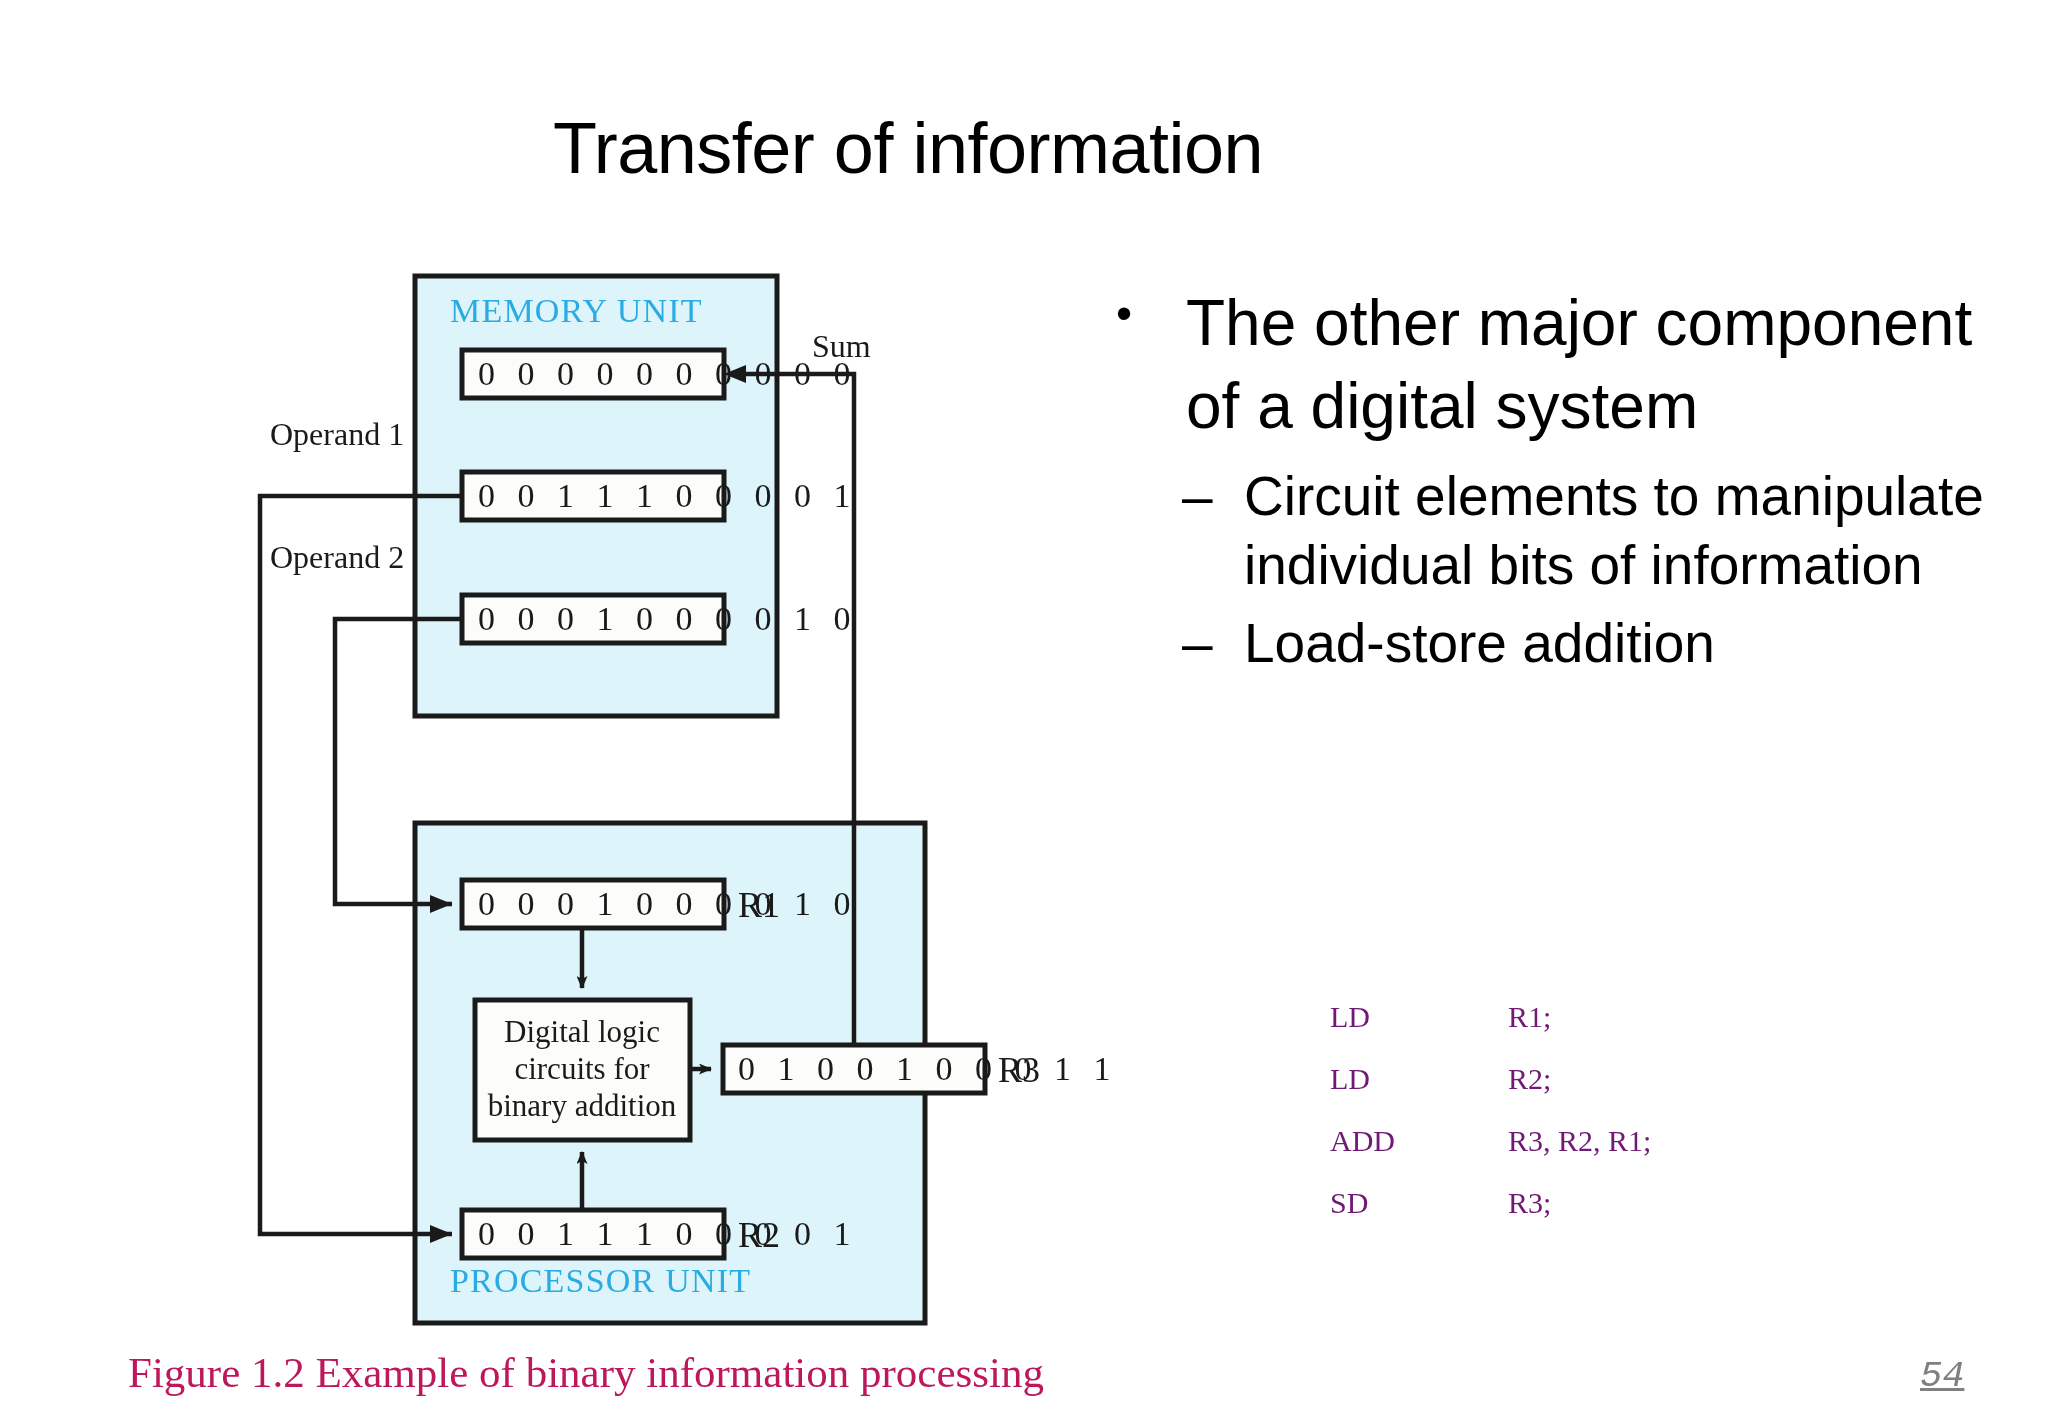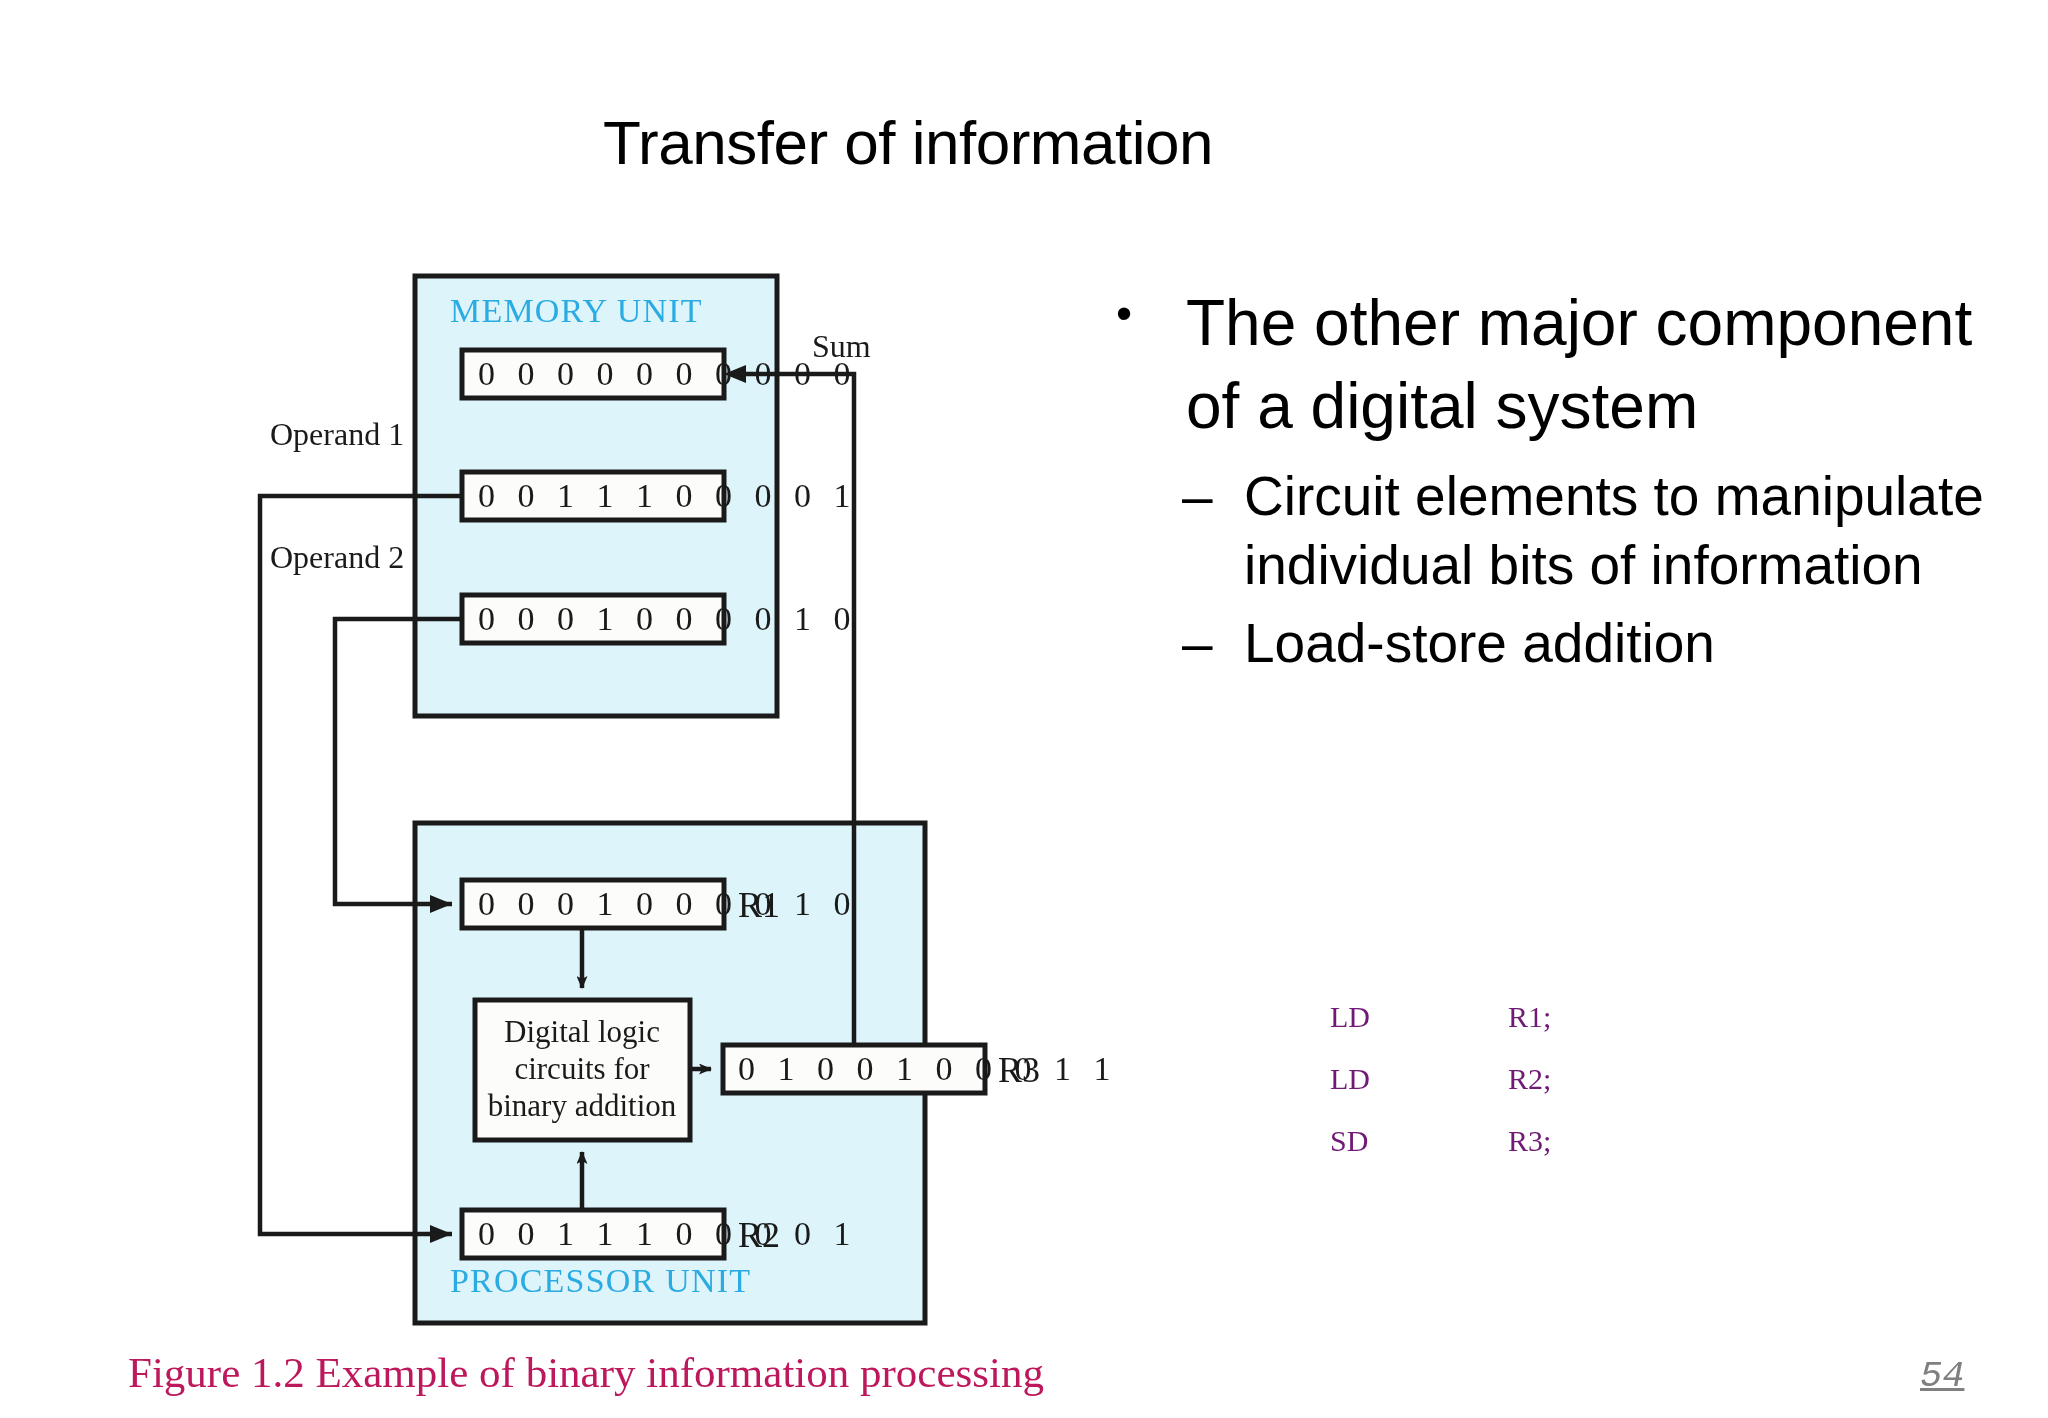--- a/index.html
+++ b/index.html
@@ -17,21 +17,21 @@
   }
 
   
   #slide-title {
     position: absolute;
     left: 0;
     top: 112px;
     width: 1816px;
     text-align: center;
     font-family: "Liberation Sans", sans-serif;
-    font-size: 62px;
+    font-size: 72px;
     font-weight: 400;
     line-height: 1.0;
     color: #000000;
     letter-spacing: -0.5px;
   }
 
   
   #figure-area {
     position: absolute;
     left: 0px;
@@ -269,20 +269,24 @@
     <tbody>
       <tr>
         <td class="op">LD</td>
         <td>R1;</td>
       </tr>
       <tr>
         <td class="op">LD</td>
         <td>R2;</td>
       </tr>
       <tr>
+        <td class="op">ADD</td>
+        <td>R3, R2, R1;</td>
+      </tr>
+      <tr>
         <td class="op">SD</td>
         <td>R3;</td>
       </tr>
     </tbody>
   </table>
 
   <div id="page-number">54</div>
 
 </div>
 

